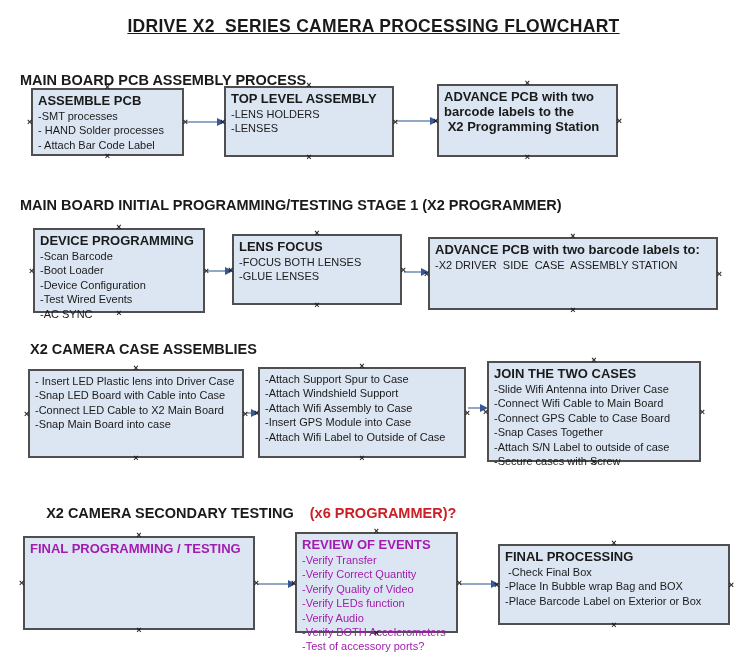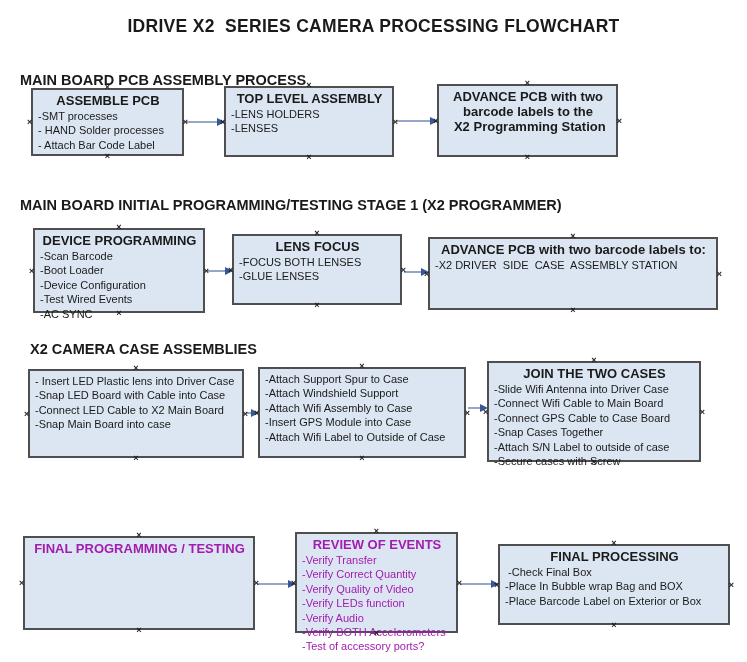--- a/index.html
+++ b/index.html
@@ -1,27 +1,27 @@
 <!DOCTYPE html>
 <html><head>
 <meta charset="utf-8">
 <style>
   html,body{margin:0;padding:0;background:#ffffff;}
   body{font-family:"Liberation Sans", sans-serif; color:#1a1a1a;}
   .canvas{position:relative;width:747px;height:662px;background:#ffffff;overflow:hidden;}
 
   .chart-title{position:absolute;left:0;right:0;top:16px;text-align:center;
-    font-size:17.5px;font-weight:bold;letter-spacing:.3px;white-space:pre;}
+    font-size:17.5px;font-weight:bold;letter-spacing:.3px;white-space:pre;text-decoration:underline;}
 
   .section-heading{position:absolute;font-size:14.5px;font-weight:bold;white-space:pre;}
   .section-heading .red-part{color:#cc2027;margin-left:16px;}
 
   .flow-box{position:absolute;background:#dce6f2;border:2px solid #4f4f4f;
     padding:3px 4px 2px 5px;box-sizing:border-box;overflow:visible;}
-  .box-title{font-size:13px;font-weight:bold;line-height:15px;white-space:pre-wrap;margin-bottom:1px;text-align:center;}
+  .box-title{font-size:13px;font-weight:bold;line-height:15px;white-space:pre-wrap;margin-bottom:1px;}
   .box-lines{font-size:11px;line-height:14.4px;}
   .box-lines div{white-space:pre;}
   .red-box .box-title,.red-box .box-lines{color:#a21caf;}
 
   .handle{position:absolute;font-size:9px;line-height:9px;color:#1a1a1a;
     font-weight:bold;z-index:3;}
   .handle.h-top{top:-7px;left:50%;transform:translateX(-50%);}
   .handle.h-bottom{bottom:-7px;left:50%;transform:translateX(-50%);}
   .handle.h-left{left:-6px;top:50%;transform:translateY(-50%);}
   .handle.h-right{right:-6px;top:50%;transform:translateY(-50%);}
@@ -182,20 +182,23 @@
 
   <div class="arrow" style="left:246px;top:413px;width:12px;">
     <span class="arrow-line"></span>
     <span class="arrow-head"></span>
   </div>
   <div class="arrow" style="left:468px;top:408px;width:19px;">
     <span class="arrow-line"></span>
     <span class="arrow-head"></span>
   </div>
 
+  <div class="section-heading" style="left:30px;top:489px;">
+    <span>X2 CAMERA SECONDARY TESTING</span><span class="red-part">(x6 PROGRAMMER)?</span>
+  </div>
 
   <div class="flow-box red-box" style="left:23px;top:536px;width:232px;height:94px;">
     <span class="handle h-top">×</span>
     <span class="handle h-bottom">×</span>
     <span class="handle h-left">×</span>
     <span class="handle h-right">×</span>
     <div class="box-title">FINAL PROGRAMMING / TESTING</div>
   </div>
 
   <div class="flow-box red-box" style="left:295px;top:532px;width:163px;height:101px;">

